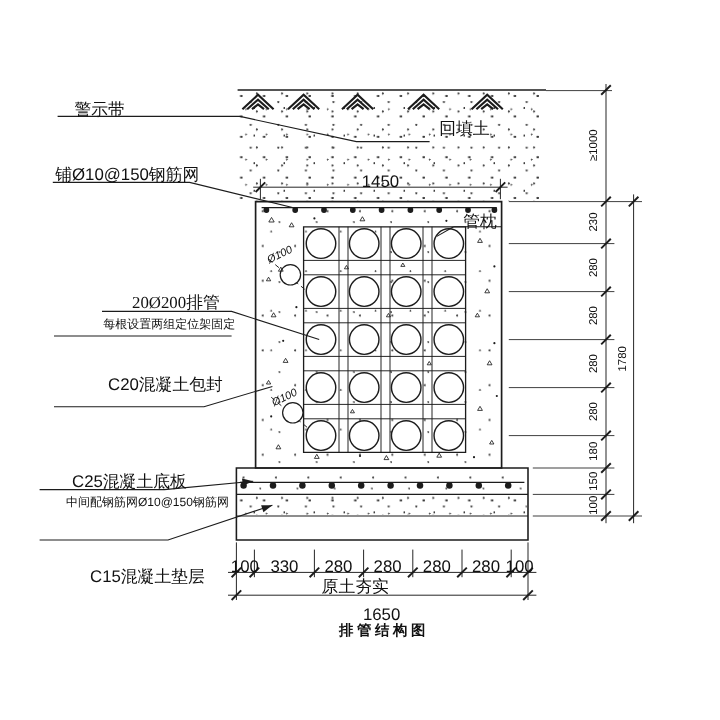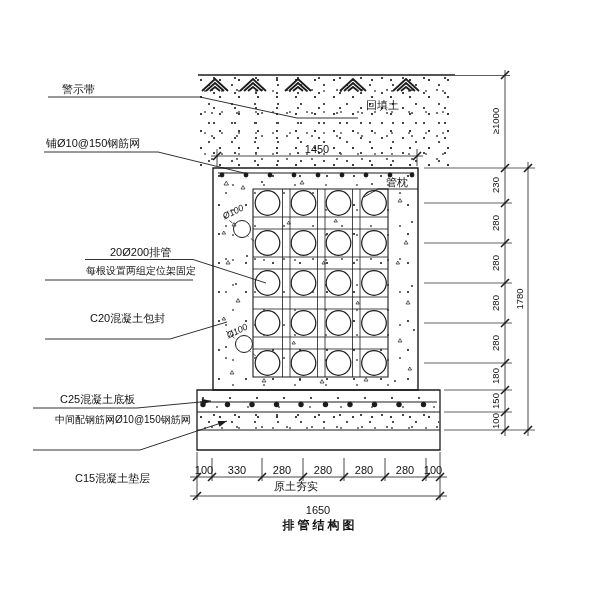--- a/index.html
+++ b/index.html
@@ -2,23 +2,23 @@
 <html><head>
 <meta charset="utf-8">
 <style>
   html,body{margin:0;padding:0;background:#fff;}
   #stage{
     position:relative;width:600px;height:600px;background:#ffffff;
     font-family:"Liberation Sans","DejaVu Sans",sans-serif;
     color:#111;overflow:hidden;
   }
   .abs{position:absolute;}
-  .lbl{position:absolute;font-size:11px;line-height:1.15;color:#111;white-space:nowrap;}
+  .lbl{position:absolute;font-size:14px;line-height:1.15;color:#111;white-space:nowrap;}
   .lbl-sm{position:absolute;font-size:10px;line-height:1.1;color:#111;white-space:nowrap;}
-  .dim{position:absolute;font-size:11px;color:#111;white-space:nowrap;transform:translate(-50%,0);}
+  .dim{position:absolute;font-size:14px;color:#111;white-space:nowrap;transform:translate(-50%,0);}
   .dim-v{position:absolute;font-size:9.5px;color:#111;white-space:nowrap;transform:translate(-50%,-50%) rotate(-90deg);}
   .dia{position:absolute;font-size:9px;font-style:italic;color:#111;white-space:nowrap;
        transform:translate(-50%,-50%) rotate(-26deg);}
   .title{position:absolute;left:320px;top:517px;transform:translate(-50%,0);
          font-size:12px;font-weight:bold;letter-spacing:3px;white-space:nowrap;}
   
   .stip-med{
     background-image:
       radial-gradient(circle at 3px 4px,  #3c3c3c 0.8px, transparent 1.2px),
       radial-gradient(circle at 11px 9px, #4a4a4a 0.7px, transparent 1.1px),
@@ -283,21 +283,21 @@
       <g stroke-width="1.6">
         <line x1="524" y1="172" x2="532" y2="164"></line>
           <line x1="524" y1="434" x2="532" y2="426"></line>
       </g>
     </g>
   </svg>
 
   <div class="lbl" style="left:62px;top:83px;">警示带</div>
   <div class="lbl" style="left:366px;top:99px;">回填土</div>
   <div class="lbl" style="left:46px;top:137px;">铺Ø10@150钢筋网</div>
-  <div class="lbl" style="left:110px;top:246px;">20Ø200排管</div>
+  <div class="lbl" style="left:110px;top:246px;font-family:Liberation Serif, serif;">20Ø200排管</div>
   <div class="lbl-sm" style="left:86px;top:265px;">每根设置两组定位架固定</div>
   <div class="lbl" style="left:90px;top:312px;">C20混凝土包封</div>
   <div class="lbl" style="left:386px;top:176px;text-align:center;">管枕</div>
   <div class="dia" style="left:233px;top:212px;">Ø100</div>
   <div class="dia" style="left:237px;top:331px;">Ø100</div>
   <div class="lbl" style="left:60px;top:393px;">C25混凝土底板</div>
   <div class="lbl-sm" style="left:33px;top:414px;margin-left:22px;">中间配钢筋网Ø10@150钢筋网</div>
   <div class="lbl" style="left:75px;top:452px;margin-top:20px;">C15混凝土垫层</div>
   <div class="lbl" style="left:296px;top:434px;transform:translate(-50%,0);margin-top:46px;">原土夯实</div>
 

